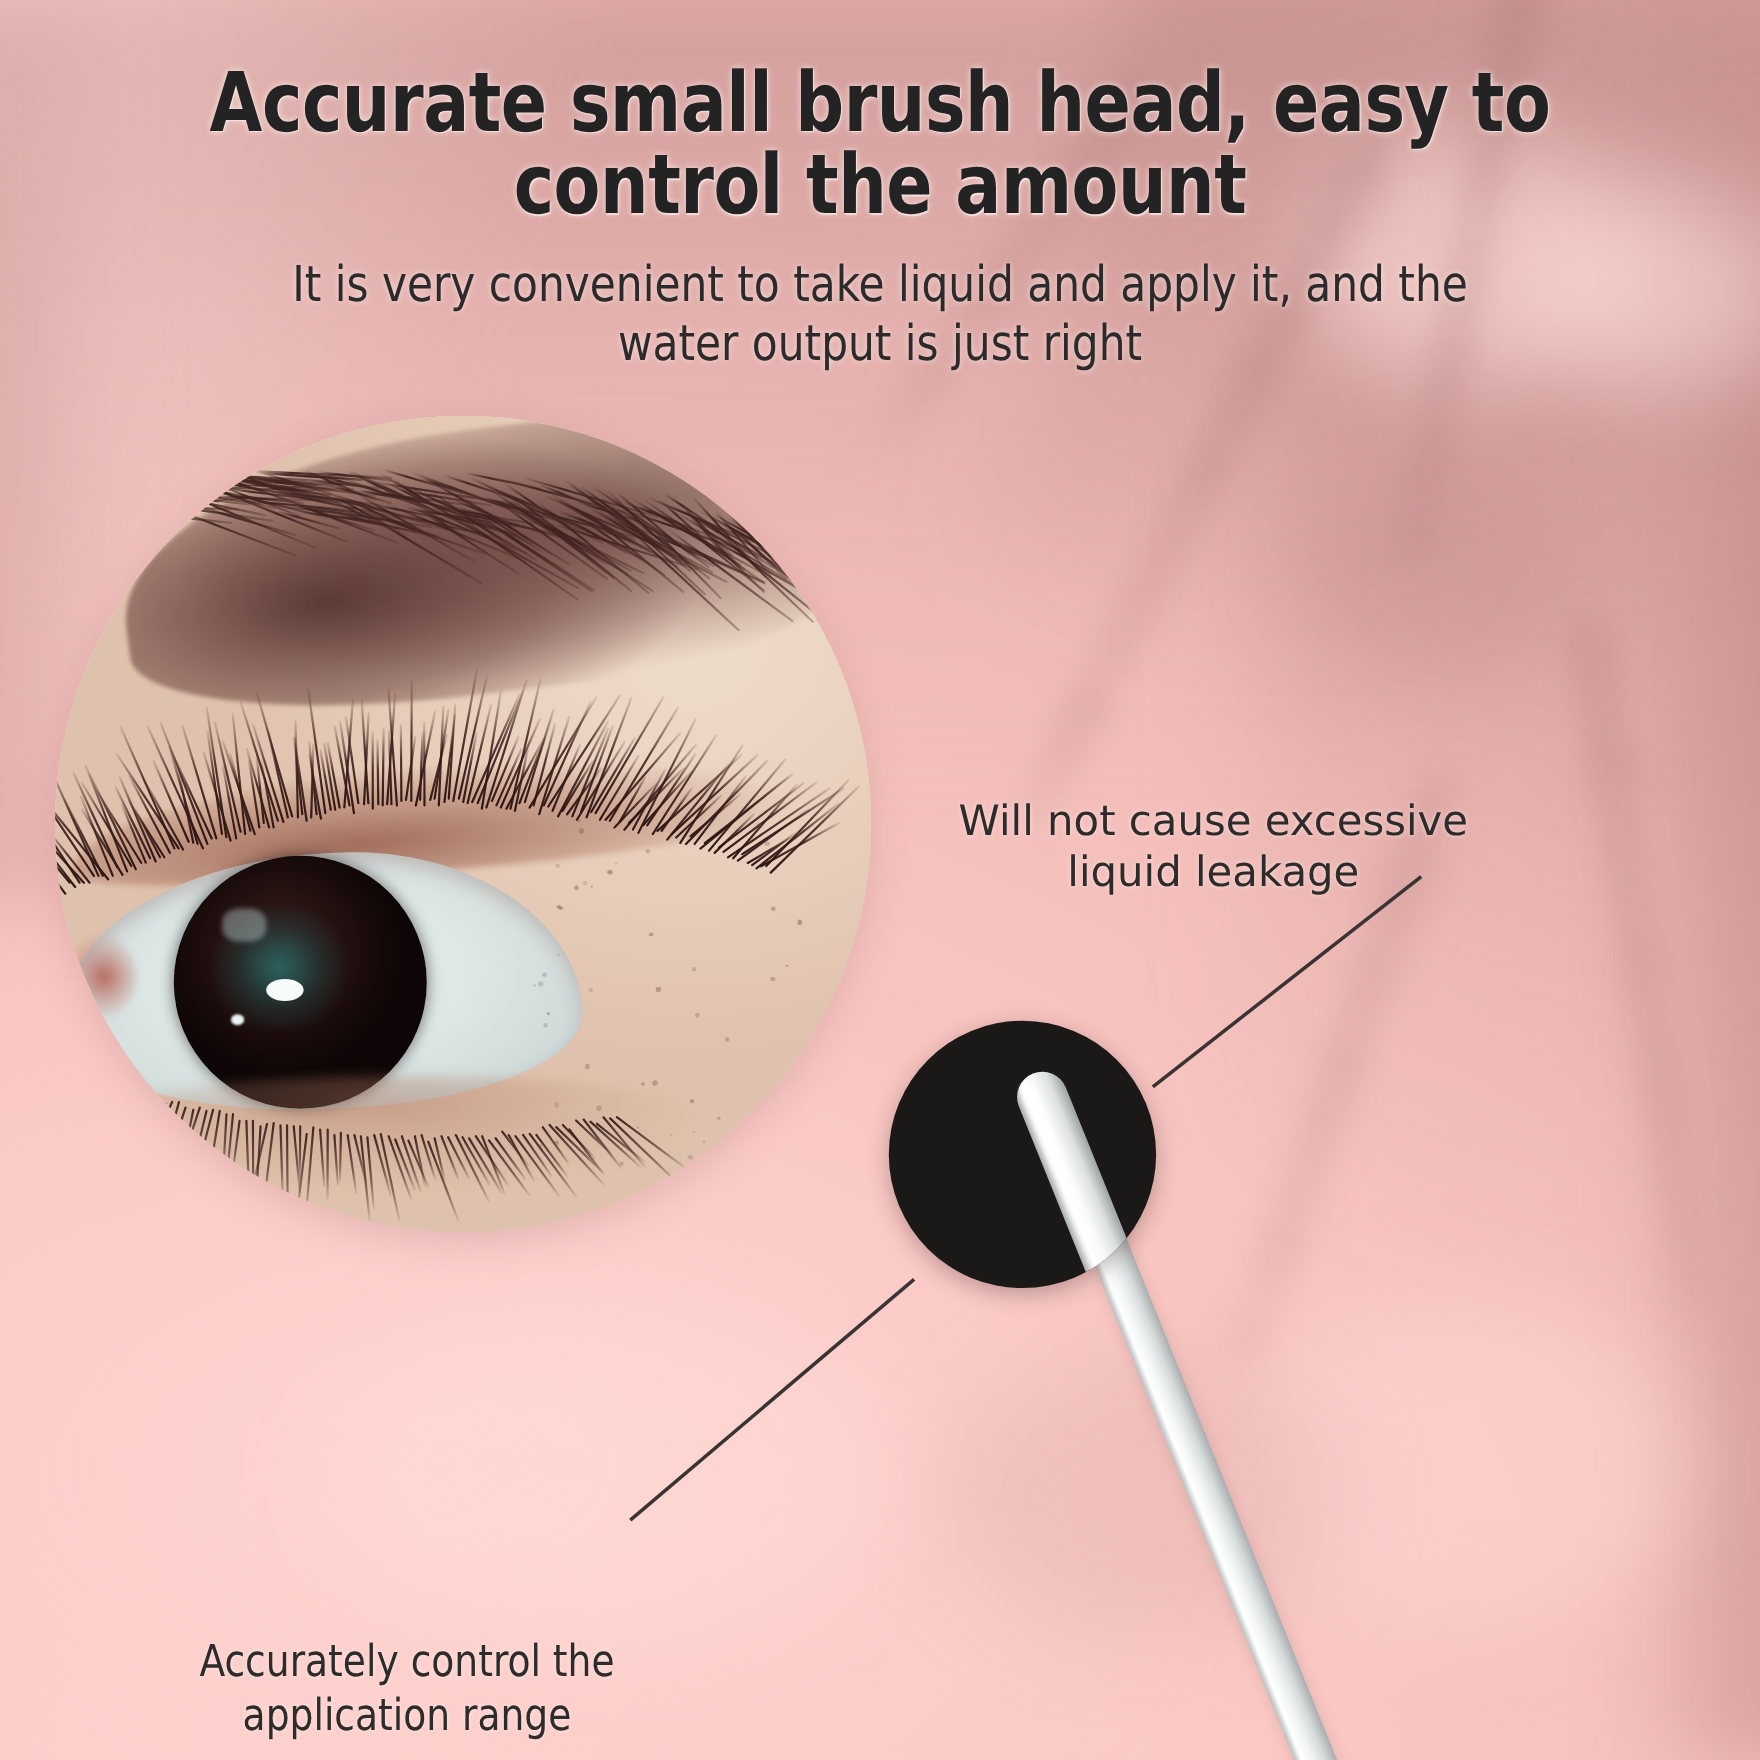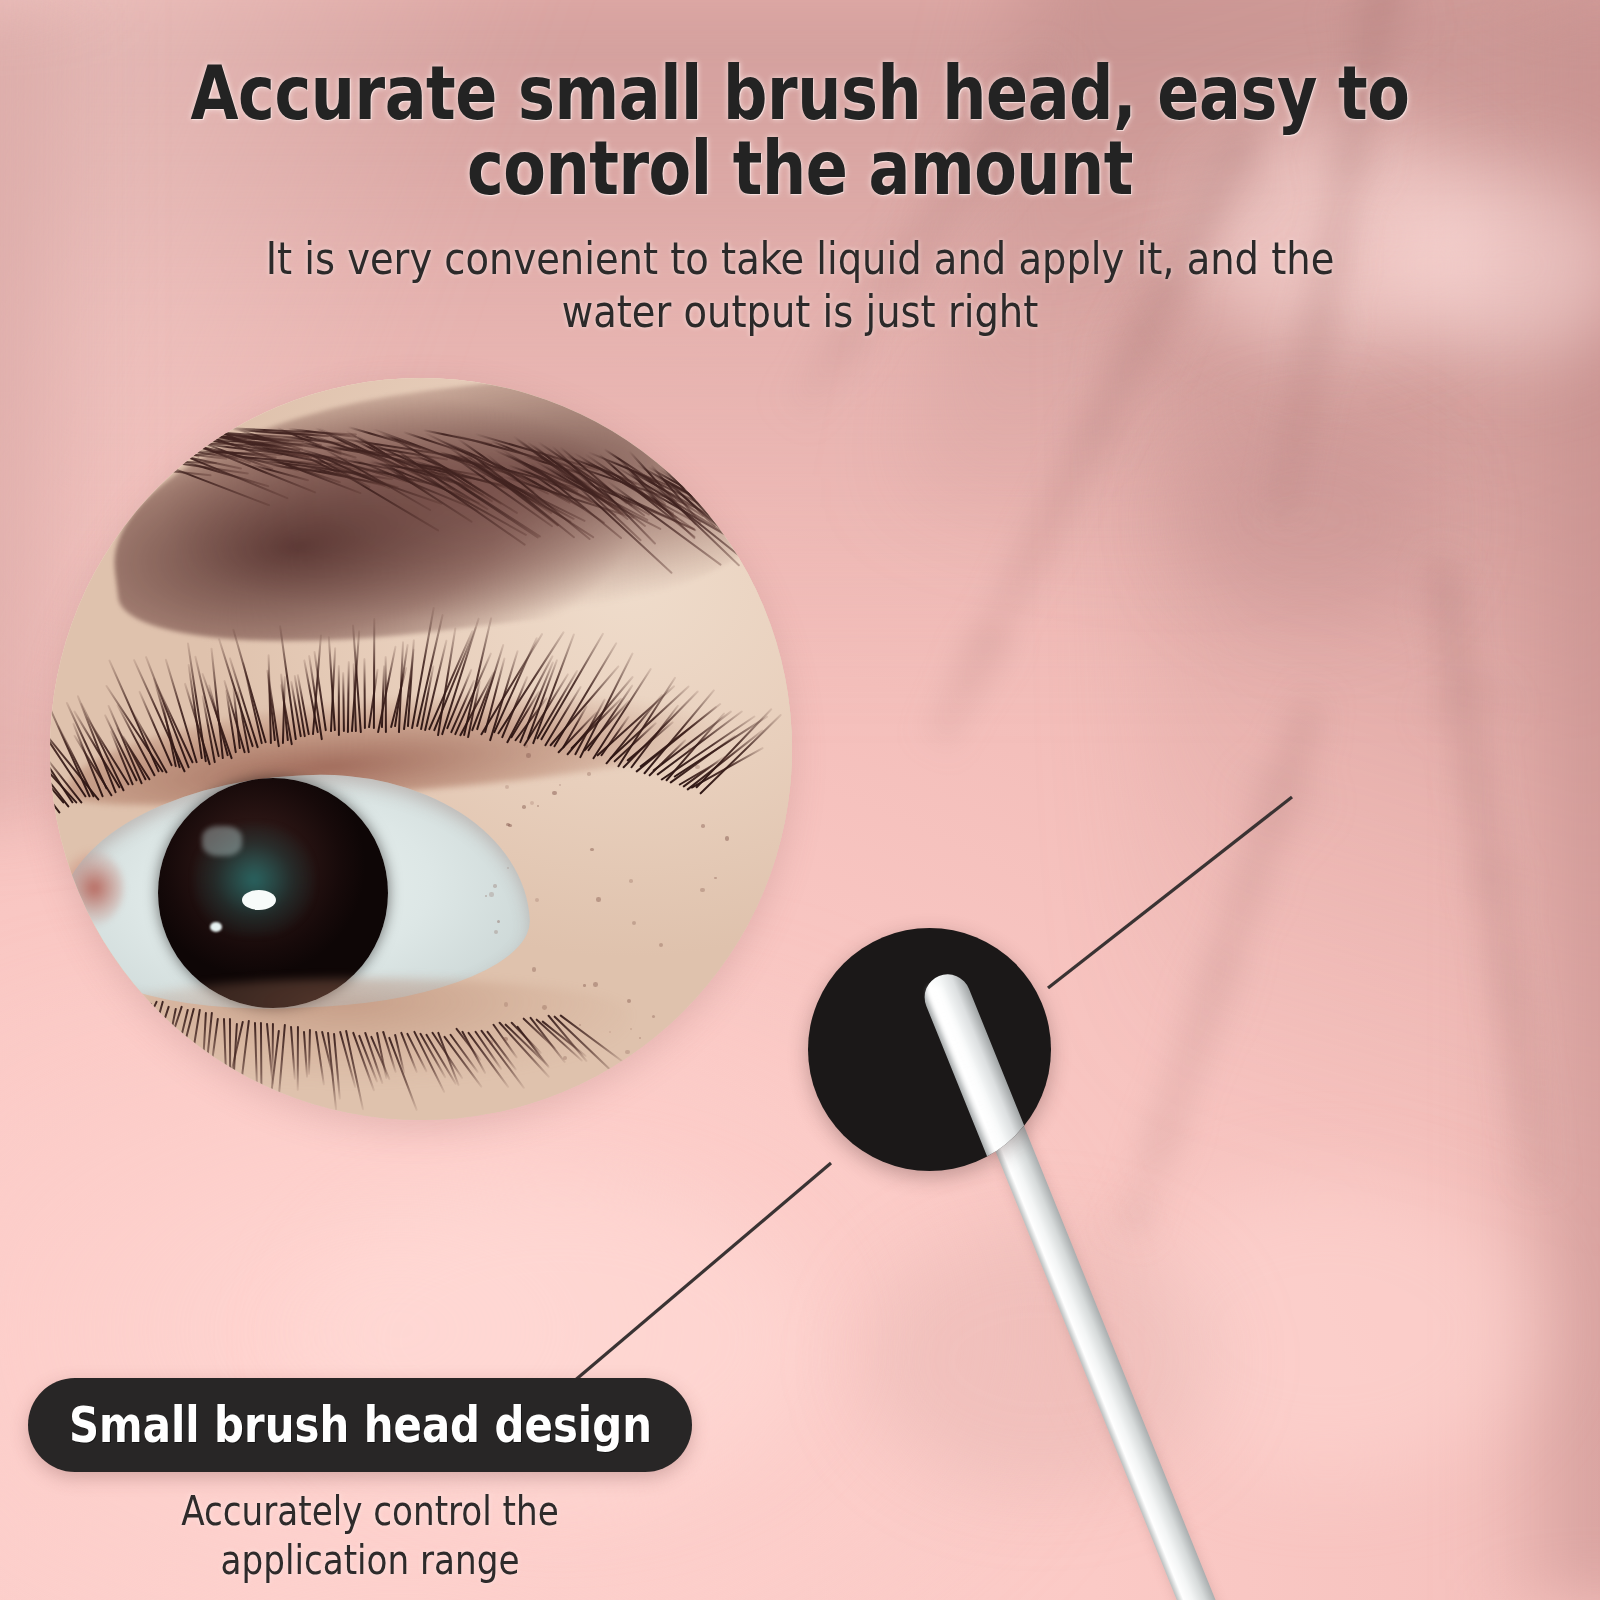--- a/index.html
+++ b/index.html
@@ -975,20 +975,19 @@
     <line x1="831" y1="1163" x2="573" y2="1382" stroke="#3a3333" stroke-width="3.2"></line>
   </svg>
 
   <div class="brush-wand"></div>
   <div class="mag-circle">
     <div class="mag-tip">
       <div class="mag-tip-flare"></div>
     </div>
   </div>
 
-
-  <div class="pill pill-brush">
-    <span>Small brush head design</span>
-  </div>
+  <div class="cap cap-apply">Will not cause excessive
+liquid leakage</div>
+
   <div class="cap cap-brush">Accurately control the
 application range</div>
 
 </div>
 
 </body></html>

